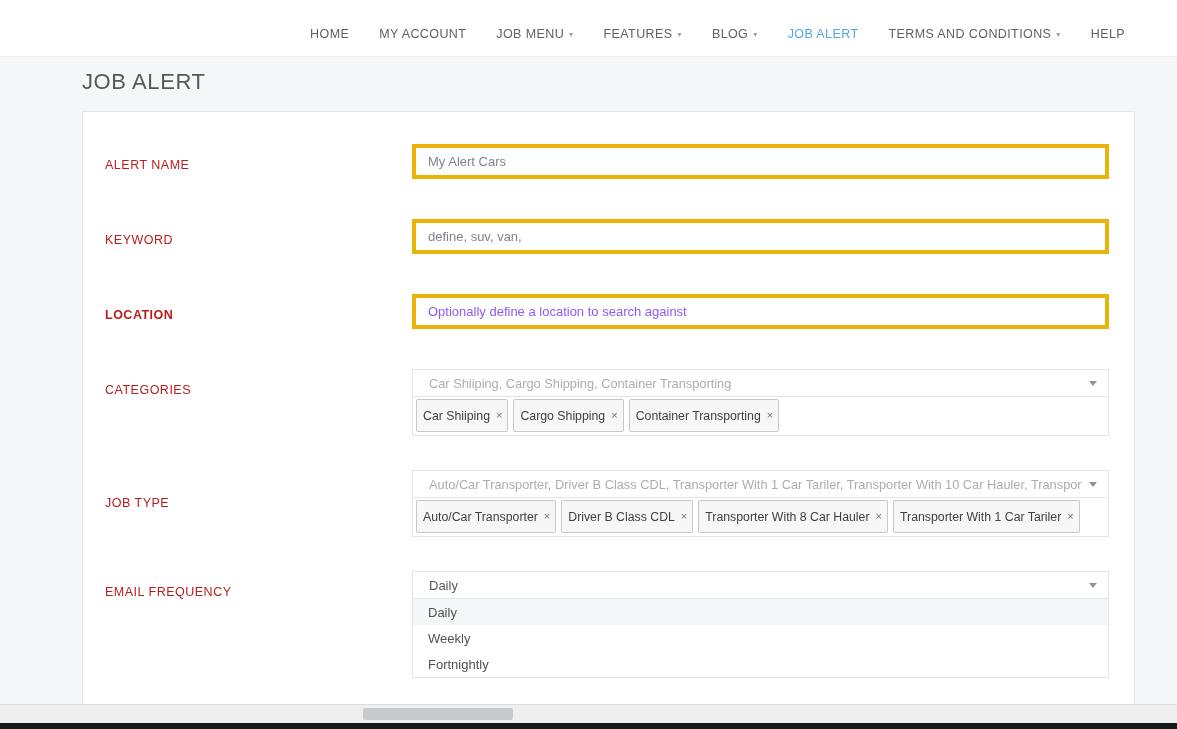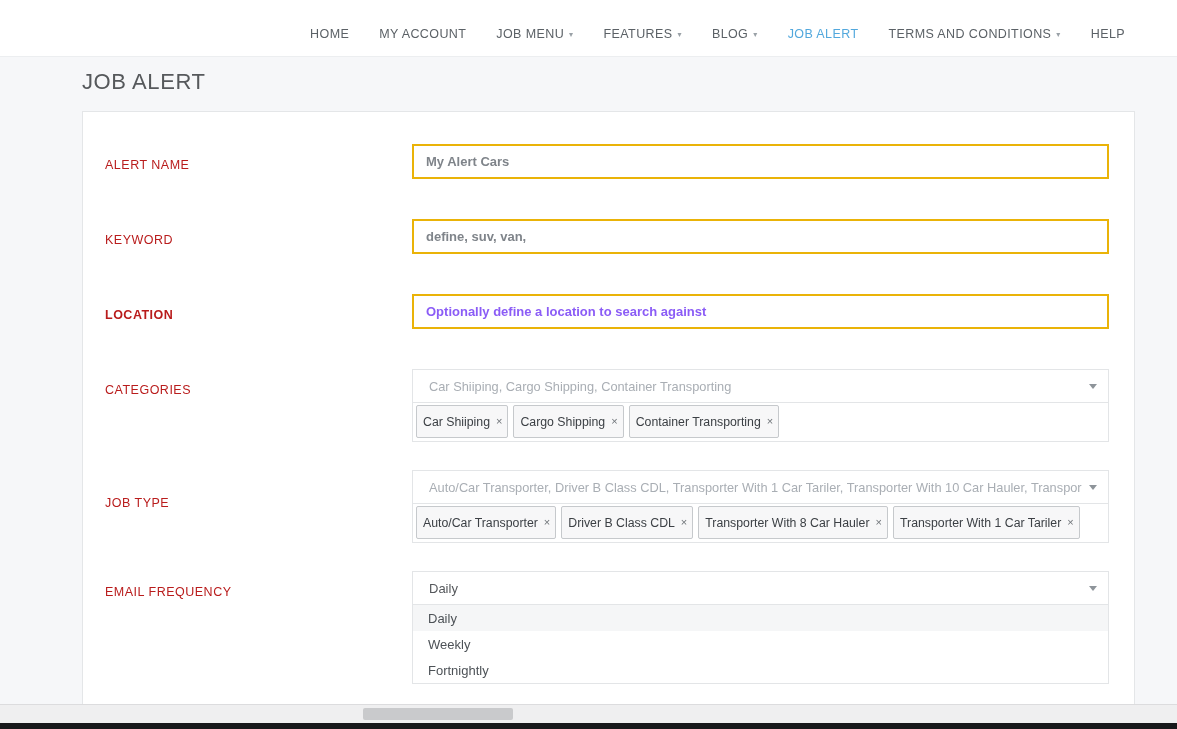--- a/index.html
+++ b/index.html
@@ -84,38 +84,37 @@
     letter-spacing: 0.5px;
     color: #b91c1c;
     text-transform: uppercase;
     white-space: nowrap;
   }
   .ctrl { position: absolute; left: 329px; width: 697px; }
 
   .textfield {
     width: 697px;
     height: 35px;
-    border: 2px solid #eab308;
+    border: 4px solid #eab308;
     background: #ffffff;
     padding: 0 12px;
     font-family: "Liberation Sans", sans-serif;
     font-size: 13px;
     color: #7f848a;
     outline: none;
     display: flex;
     align-items: center;
-    font-weight: bold;
   }
   .textfield.placeholder { color: #8b5cf6; }
 
   
   .selectbox {
     position: relative;
     width: 697px;
-    height: 34px;
+    height: 28px;
     border: 1px solid #e3e5e7;
     background: #ffffff;
     display: flex;
     align-items: center;
     padding: 0 26px 0 16px;
     font-size: 12.8px;
     color: #a9aeb4;
     cursor: pointer;
     overflow: hidden;
     white-space: nowrap;

